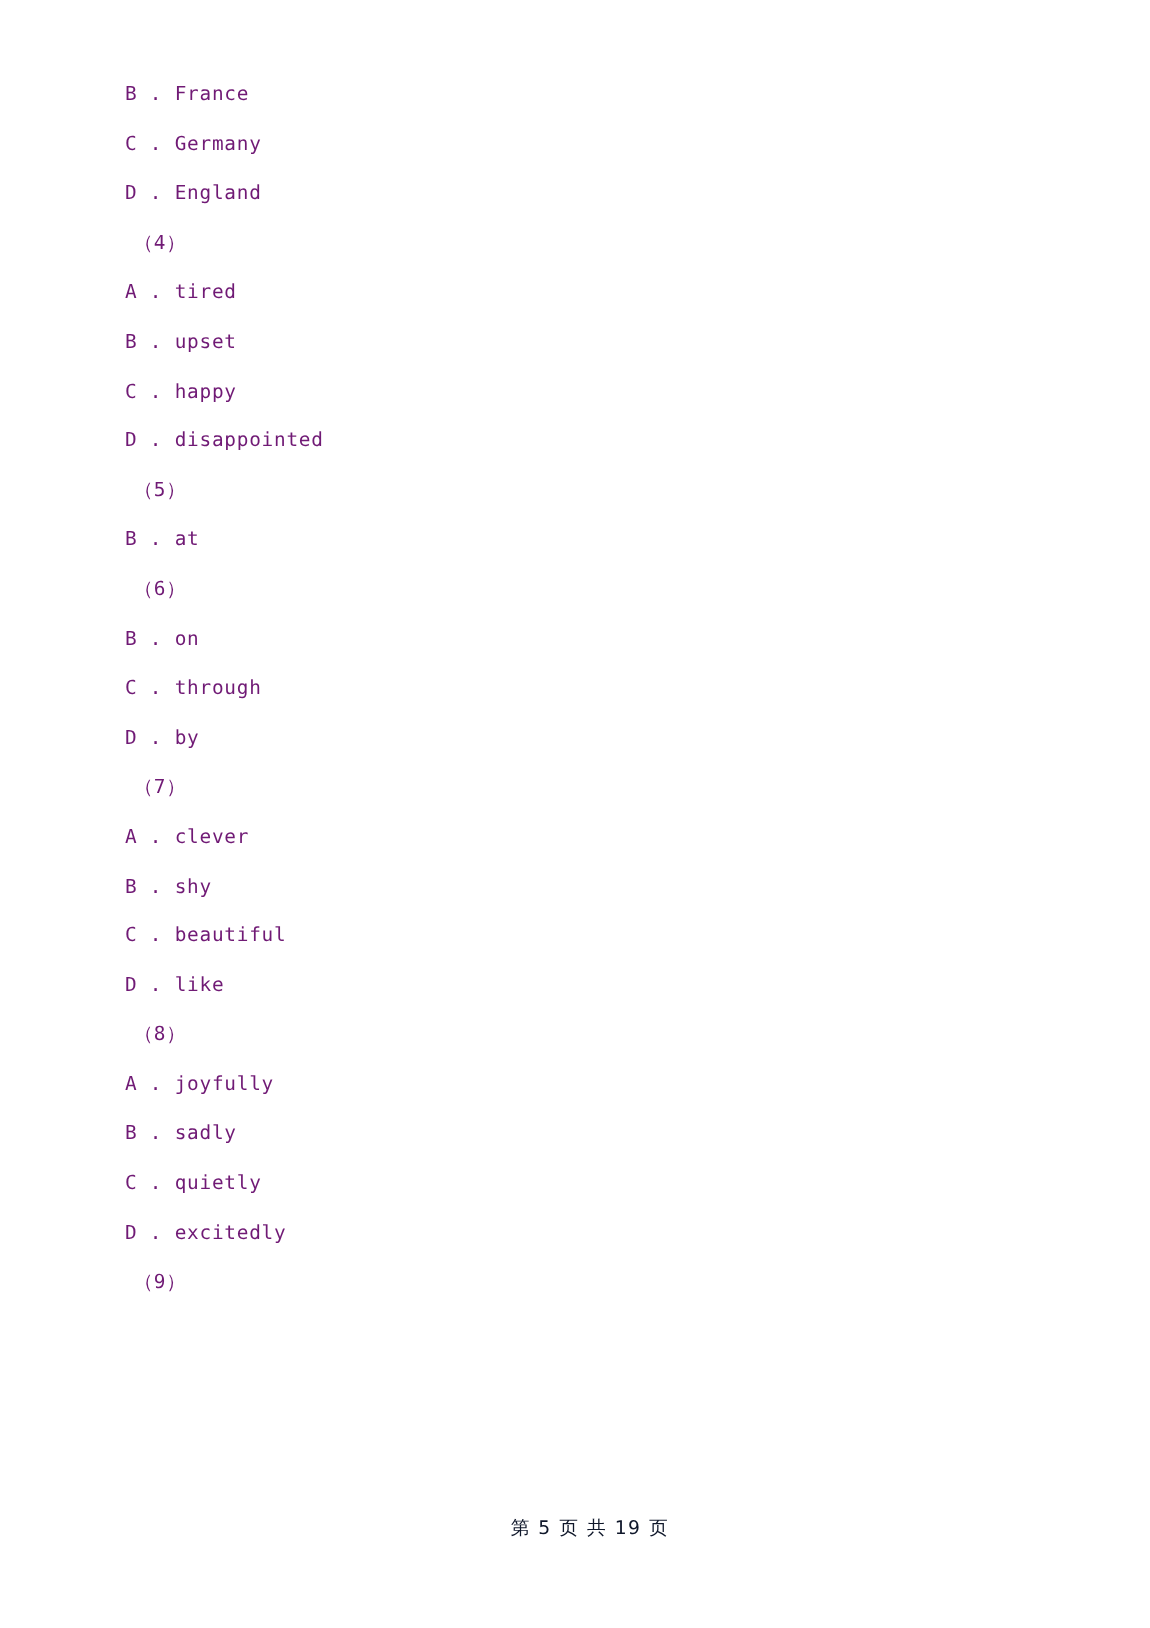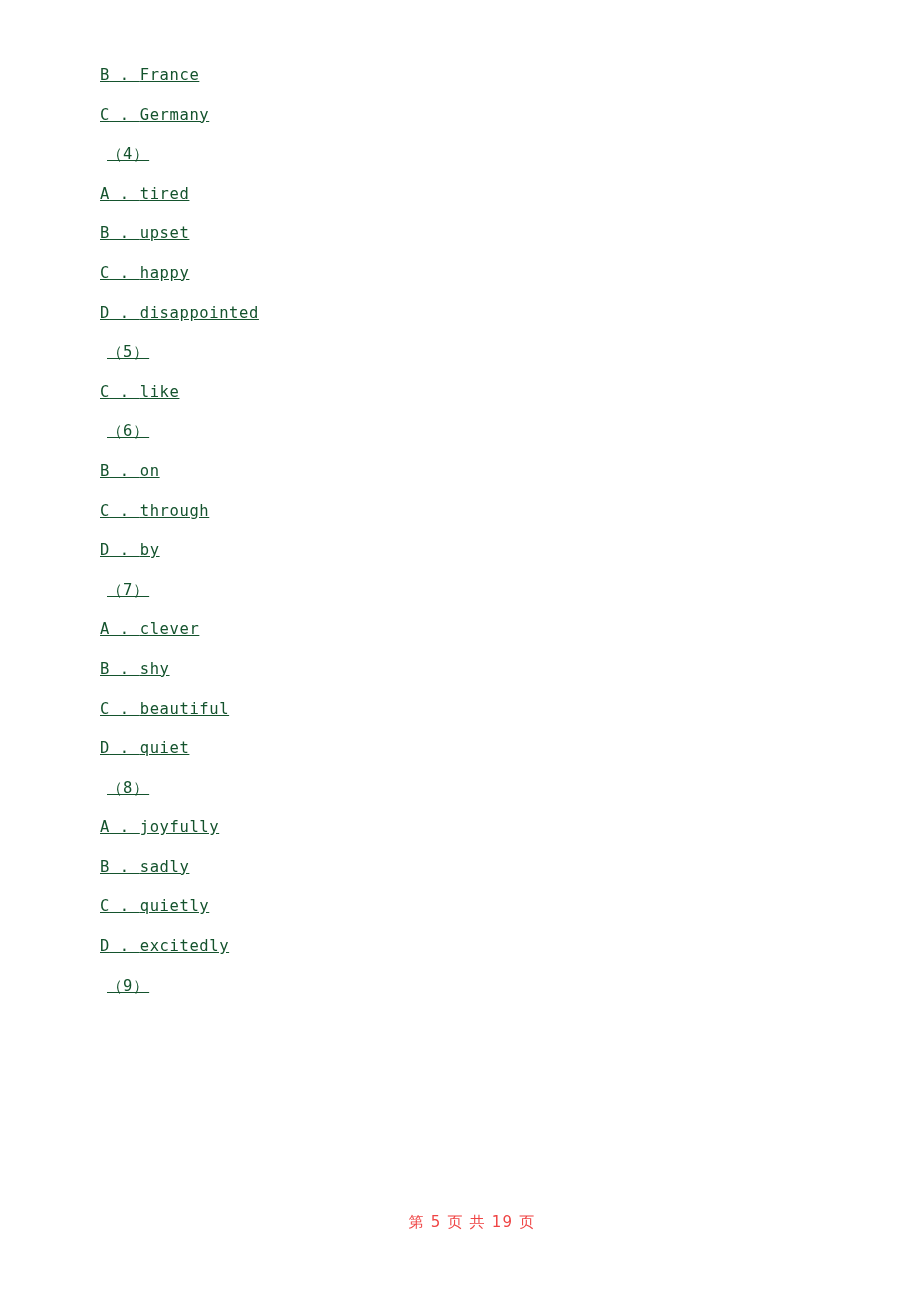--- a/index.html
+++ b/index.html
@@ -32,22 +32,21 @@
     top: 56px;
     width: 760px;
   }
 
   .line {
     height: 39.6px;
     line-height: 39.6px;
     font-size: 15.5px;
     letter-spacing: 0.6px;
     white-space: pre;
-    color: #14532d;
-    text-decoration: underline;
+    color: #701a75;
   }
 
   
   .line.option {
     padding-left: 0px;
   }
   .line .opt-letter {
     display: inline;
   }
   .line .opt-sep {
@@ -66,52 +65,53 @@
   
   #footer {
     position: absolute;
     left: 0;
     right: 0;
     top: 1186px;
     text-align: center;
     font-size: 15px;
     line-height: 24px;
     letter-spacing: 1.2px;
-    color: #ef4444;
+    color: #0f172a;
     font-family: "DejaVu Sans", "Liberation Sans", sans-serif;
     white-space: pre;
   }
   #footer .pg-num {
     font-family: "DejaVu Sans", "Liberation Sans", sans-serif;
   }
 </style>
 </head>
 <body>
 
 <div id="page">
 
   <div id="content">
       <div class="line option"><span class="opt-letter">B</span><span class="opt-sep"> . </span><span class="opt-text">France</span></div>
       <div class="line option"><span class="opt-letter">C</span><span class="opt-sep"> . </span><span class="opt-text">Germany</span></div>
+      <div class="line option"><span class="opt-letter">D</span><span class="opt-sep"> . </span><span class="opt-text">England</span></div>
       <div class="line qnum">（4）</div>
       <div class="line option"><span class="opt-letter">A</span><span class="opt-sep"> . </span><span class="opt-text">tired</span></div>
       <div class="line option"><span class="opt-letter">B</span><span class="opt-sep"> . </span><span class="opt-text">upset</span></div>
       <div class="line option"><span class="opt-letter">C</span><span class="opt-sep"> . </span><span class="opt-text">happy</span></div>
       <div class="line option"><span class="opt-letter">D</span><span class="opt-sep"> . </span><span class="opt-text">disappointed</span></div>
       <div class="line qnum">（5）</div>
-      <div class="line option"><span class="opt-letter">C</span><span class="opt-sep"> . </span><span class="opt-text">like</span></div>
+      <div class="line option"><span class="opt-letter">B</span><span class="opt-sep"> . </span><span class="opt-text">at</span></div>
       <div class="line qnum">（6）</div>
       <div class="line option"><span class="opt-letter">B</span><span class="opt-sep"> . </span><span class="opt-text">on</span></div>
       <div class="line option"><span class="opt-letter">C</span><span class="opt-sep"> . </span><span class="opt-text">through</span></div>
       <div class="line option"><span class="opt-letter">D</span><span class="opt-sep"> . </span><span class="opt-text">by</span></div>
       <div class="line qnum">（7）</div>
       <div class="line option"><span class="opt-letter">A</span><span class="opt-sep"> . </span><span class="opt-text">clever</span></div>
       <div class="line option"><span class="opt-letter">B</span><span class="opt-sep"> . </span><span class="opt-text">shy</span></div>
       <div class="line option"><span class="opt-letter">C</span><span class="opt-sep"> . </span><span class="opt-text">beautiful</span></div>
-      <div class="line option"><span class="opt-letter">D</span><span class="opt-sep"> . </span><span class="opt-text">quiet</span></div>
+      <div class="line option"><span class="opt-letter">D</span><span class="opt-sep"> . </span><span class="opt-text">like</span></div>
       <div class="line qnum">（8）</div>
       <div class="line option"><span class="opt-letter">A</span><span class="opt-sep"> . </span><span class="opt-text">joyfully</span></div>
       <div class="line option"><span class="opt-letter">B</span><span class="opt-sep"> . </span><span class="opt-text">sadly</span></div>
       <div class="line option"><span class="opt-letter">C</span><span class="opt-sep"> . </span><span class="opt-text">quietly</span></div>
       <div class="line option"><span class="opt-letter">D</span><span class="opt-sep"> . </span><span class="opt-text">excitedly</span></div>
       <div class="line qnum">（9）</div>
     </div>
 
   <div id="footer">
     <span class="pg-num">第 5 页 共 19 页</span>

